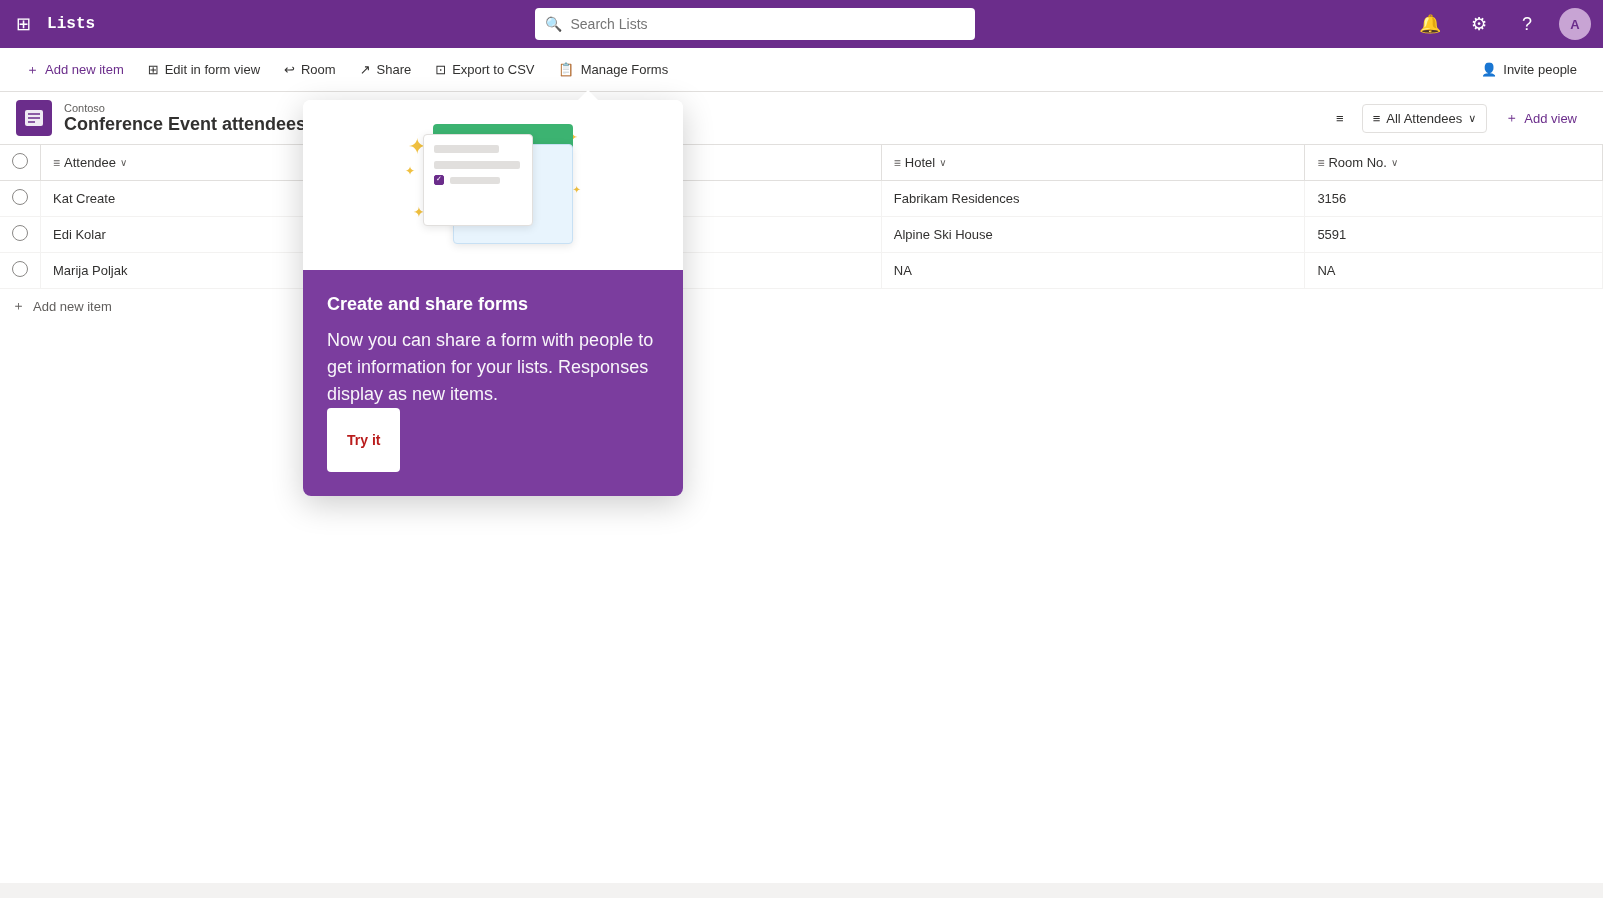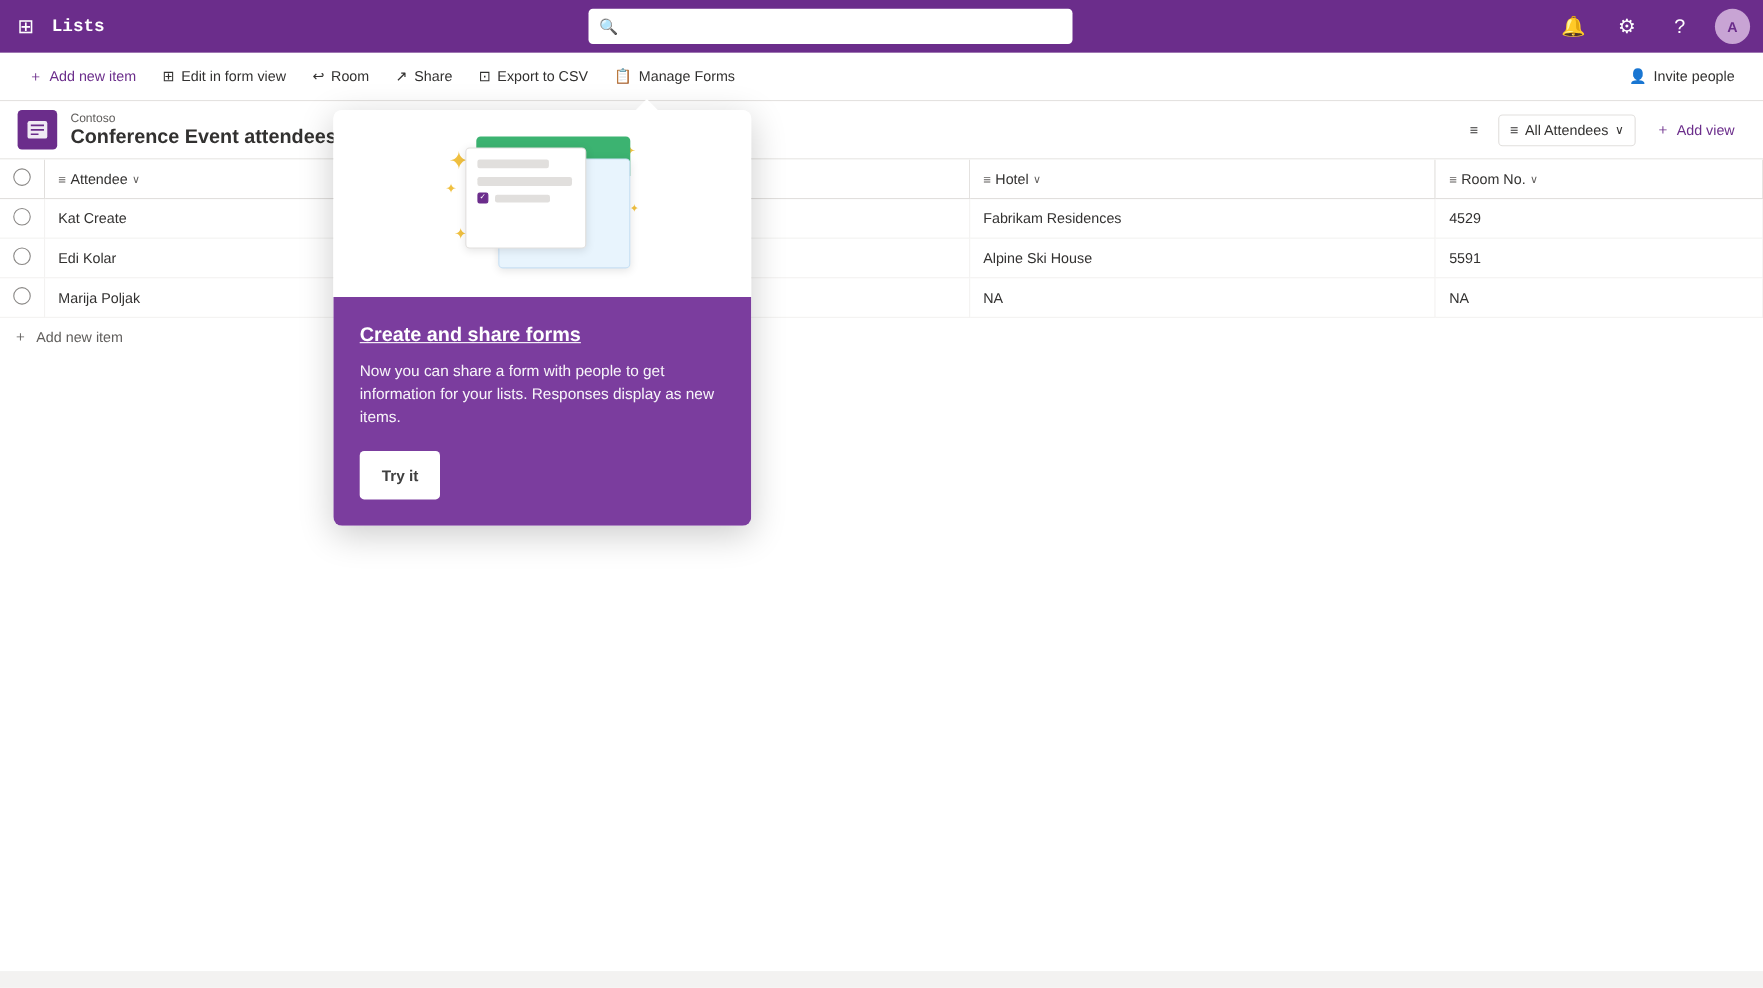--- a/index.html
+++ b/index.html
@@ -310,33 +310,31 @@
     }
     .popup-body {
       background: #7b3d9e;
       padding: 24px;
       color: white;
     }
     .popup-title {
       font-size: 18px;
       font-weight: 600;
       margin-bottom: 12px;
-      text-decoration: underline;
     }
     .popup-desc {
-      font-size: 14px;
+      font-size: 18px;
       line-height: 1.5;
-      margin-bottom: 20px;
       opacity: 0.95;
     }
     .popup-try-btn {
       display: inline-block;
-      padding: 14px 20px;
-      background: white;
-      color: #404040;
+      padding: 24px 20px;
+      background: white;
+      color: #b91c1c;
       border-radius: 4px;
       border: none;
       font-size: 14px;
       font-weight: 600;
       cursor: pointer;
     }
 
     
     .form-illustration {
       position: relative;
@@ -412,20 +410,21 @@
   </style>
 </head>
 <body>
 
 <div class="top-nav">
   <span class="top-nav-waffle">⊞</span>
   <span class="top-nav-title">Lists</span>
   <div class="top-nav-search">
     <div class="search-bar">
       <span class="search-icon-svg">🔍</span>
+      <input type="text" placeholder="Search Lists" style="">
     </div>
   </div>
   <div class="top-nav-actions">
     <div class="top-nav-icon">🔔</div>
     <div class="top-nav-icon">⚙</div>
     <div class="top-nav-icon">?</div>
     <div class="top-nav-avatar">A</div>
   </div>
 </div>
 
@@ -541,21 +540,21 @@
     <tr>
       <td class="col-check-cell">
         <span class="circle-btn"></span>
       </td>
       <td>Kat Create</td>
       <td>kat@o...</td>
       <td>
         <span class="status-badge badge-teal">n</span>
       </td>
       <td>Fabrikam Residences</td>
-      <td>4529</td>
+      <td>3156</td>
     </tr>
         <tr>
       <td class="col-check-cell">
         <span class="circle-btn"></span>
       </td>
       <td>Edi Kolar</td>
       <td>edi@o...</td>
       <td>
         <span class="status-badge badge-teal">n</span>
       </td>

